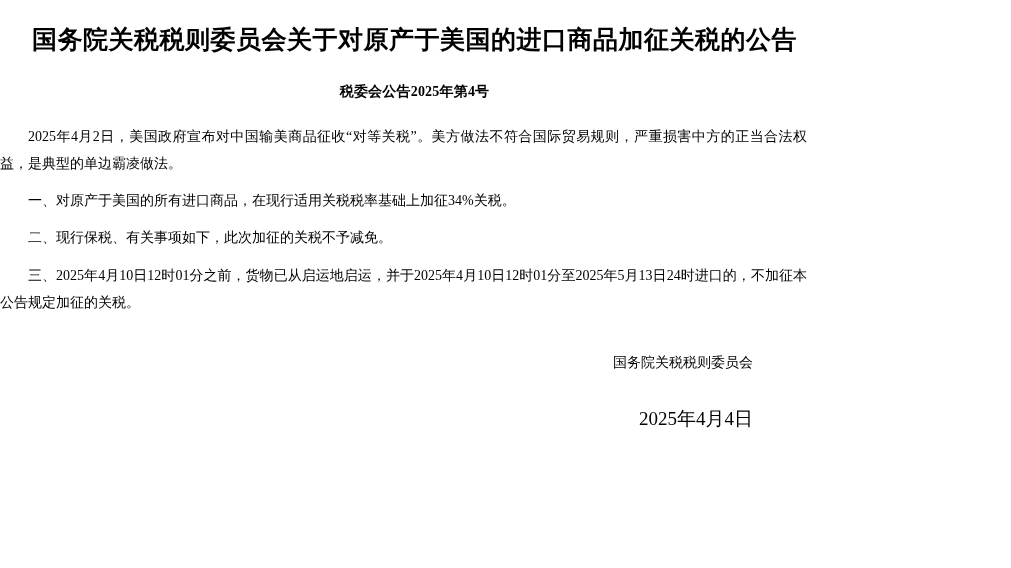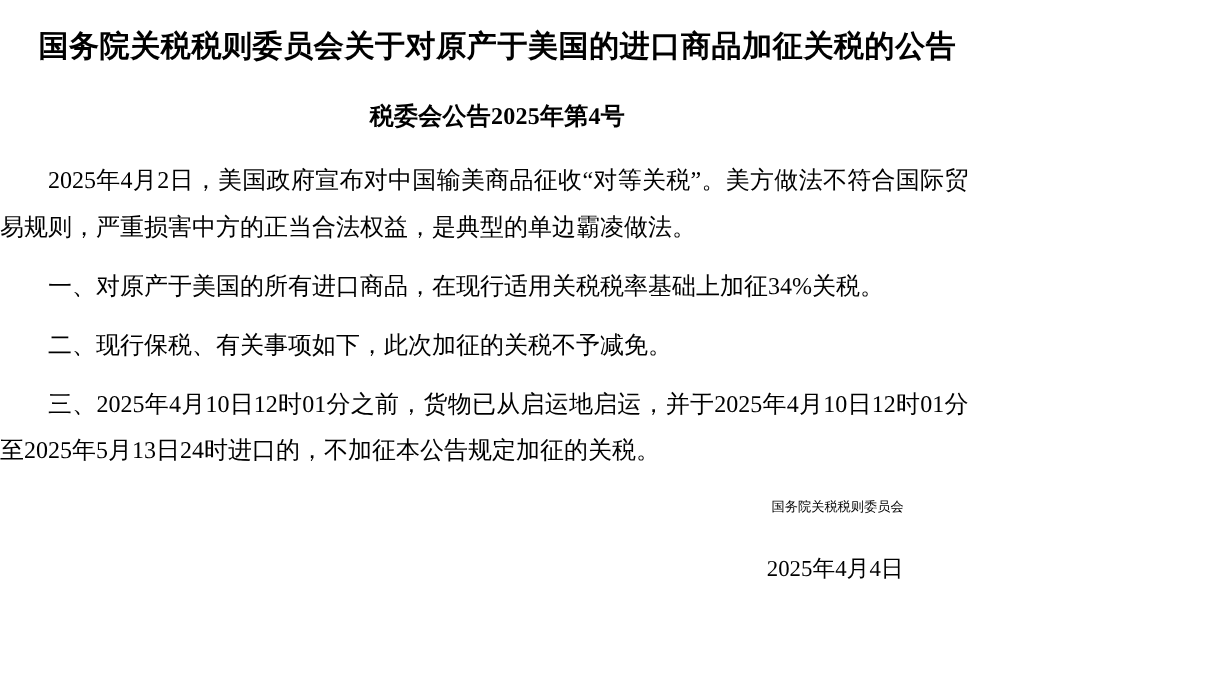--- a/index.html
+++ b/index.html
@@ -27,46 +27,46 @@
     text-align: center;
     font-size: 25px;
     font-weight: bold;
     letter-spacing: 0.5px;
     line-height: 1.3;
   }
   .doc-subtitle {
     margin: 0;
     padding-top: 26px;
     text-align: center;
-    font-size: 20px;
+    font-size: 14px;
     font-weight: bold;
     letter-spacing: 0.2px;
   }
   .body-block {
     padding: 0 12px 0 0;
     margin-top: 22px;
   }
   .para {
-    font-size: 20px;
+    font-size: 14px;
     line-height: 1.95;
     text-align: justify;
     text-justify: inter-ideograph;
     margin: 0 0 4px 0;
     padding: 0 10px 0 0;
   }
   .para.indent {
     text-indent: 2em;
   }
   .para.gap {
     margin-top: 10px;
   }
   .signature {
-    margin-top: 17px;
+    margin-top: 34px;
     text-align: right;
-    font-size: 11px;
+    font-size: 14px;
     padding-right: 76px;
     line-height: 1.9;
   }
   .date {
     margin-top: 24px;
     text-align: right;
     font-size: 19px;
     padding-right: 76px;
     line-height: 1.9;
   }

